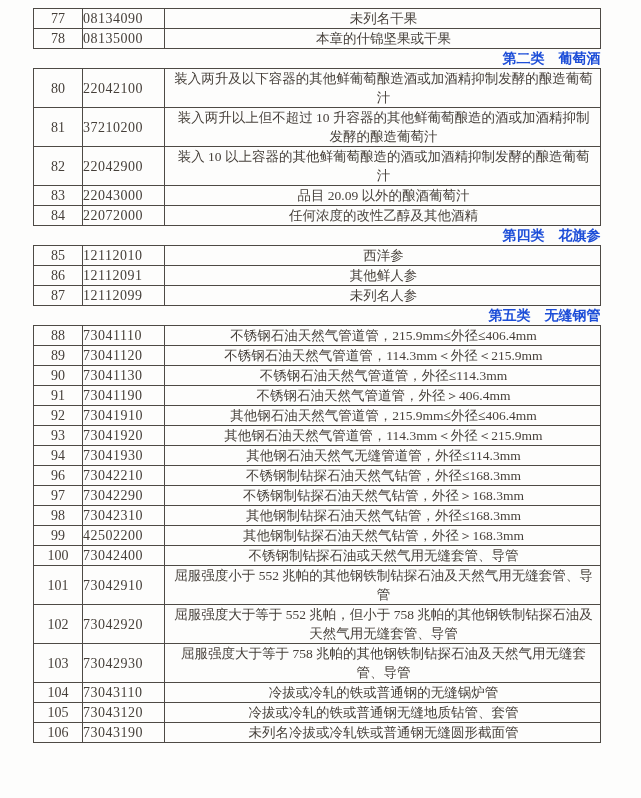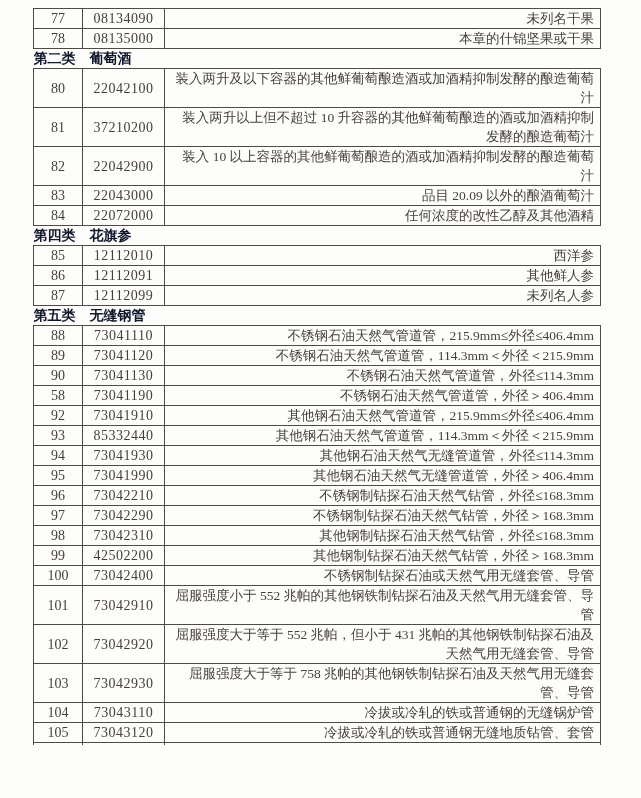--- a/index.html
+++ b/index.html
@@ -33,38 +33,38 @@
     line-height: 19px;
     padding: 0;
     vertical-align: middle;
     overflow: hidden;
   }
   td.seq {
     text-align: center;
     font-size: 14px;
   }
   td.code {
-    text-align: center;
+    text-align: left;
     font-size: 14px;
     letter-spacing: 0.5px;
   }
   td.desc {
     padding: 0 6px 0 8px;
-    text-align: right;
+    text-align: center;
   }
   tr.item td { height: 19px; }
   tr.section td {
     border-left: none;
     border-right: none;
     height: 17px;
-    text-align: left;
+    text-align: right;
     font-family: "Liberation Sans", "DejaVu Sans", sans-serif;
     font-weight: bold;
     font-size: 14px;
-    color: #0f172a;
+    color: #1d4ed8;
   }
 </style>
 </head>
 <body>
 
 <div class="page">
   <table class="tariff">
     <colgroup>
       <col class="c1">
       <col class="c2">
@@ -139,45 +139,40 @@
           <td class="seq">89</td>
           <td class="code">73041120</td>
           <td class="desc">不锈钢石油天然气管道管，114.3mm＜外径＜215.9mm</td>
         </tr>
         <tr class="item">
           <td class="seq">90</td>
           <td class="code">73041130</td>
           <td class="desc">不锈钢石油天然气管道管，外径≤114.3mm</td>
         </tr>
         <tr class="item">
-          <td class="seq">58</td>
+          <td class="seq">91</td>
           <td class="code">73041190</td>
           <td class="desc">不锈钢石油天然气管道管，外径＞406.4mm</td>
         </tr>
         <tr class="item">
           <td class="seq">92</td>
           <td class="code">73041910</td>
           <td class="desc">其他钢石油天然气管道管，215.9mm≤外径≤406.4mm</td>
         </tr>
         <tr class="item">
           <td class="seq">93</td>
-          <td class="code">85332440</td>
+          <td class="code">73041920</td>
           <td class="desc">其他钢石油天然气管道管，114.3mm＜外径＜215.9mm</td>
         </tr>
         <tr class="item">
           <td class="seq">94</td>
           <td class="code">73041930</td>
           <td class="desc">其他钢石油天然气无缝管道管，外径≤114.3mm</td>
         </tr>
         <tr class="item">
-          <td class="seq">95</td>
-          <td class="code">73041990</td>
-          <td class="desc">其他钢石油天然气无缝管道管，外径＞406.4mm</td>
-        </tr>
-        <tr class="item">
           <td class="seq">96</td>
           <td class="code">73042210</td>
           <td class="desc">不锈钢制钻探石油天然气钻管，外径≤168.3mm</td>
         </tr>
         <tr class="item">
           <td class="seq">97</td>
           <td class="code">73042290</td>
           <td class="desc">不锈钢制钻探石油天然气钻管，外径＞168.3mm</td>
         </tr>
         <tr class="item">
@@ -196,21 +191,21 @@
           <td class="desc">不锈钢制钻探石油或天然气用无缝套管、导管</td>
         </tr>
         <tr class="item">
           <td class="seq">101</td>
           <td class="code">73042910</td>
           <td class="desc">屈服强度小于 552 兆帕的其他钢铁制钻探石油及天然气用无缝套管、导管</td>
         </tr>
         <tr class="item">
           <td class="seq">102</td>
           <td class="code">73042920</td>
-          <td class="desc">屈服强度大于等于 552 兆帕，但小于 431 兆帕的其他钢铁制钻探石油及天然气用无缝套管、导管</td>
+          <td class="desc">屈服强度大于等于 552 兆帕，但小于 758 兆帕的其他钢铁制钻探石油及天然气用无缝套管、导管</td>
         </tr>
         <tr class="item">
           <td class="seq">103</td>
           <td class="code">73042930</td>
           <td class="desc">屈服强度大于等于 758 兆帕的其他钢铁制钻探石油及天然气用无缝套管、导管</td>
         </tr>
         <tr class="item">
           <td class="seq">104</td>
           <td class="code">73043110</td>
           <td class="desc">冷拔或冷轧的铁或普通钢的无缝锅炉管</td>

